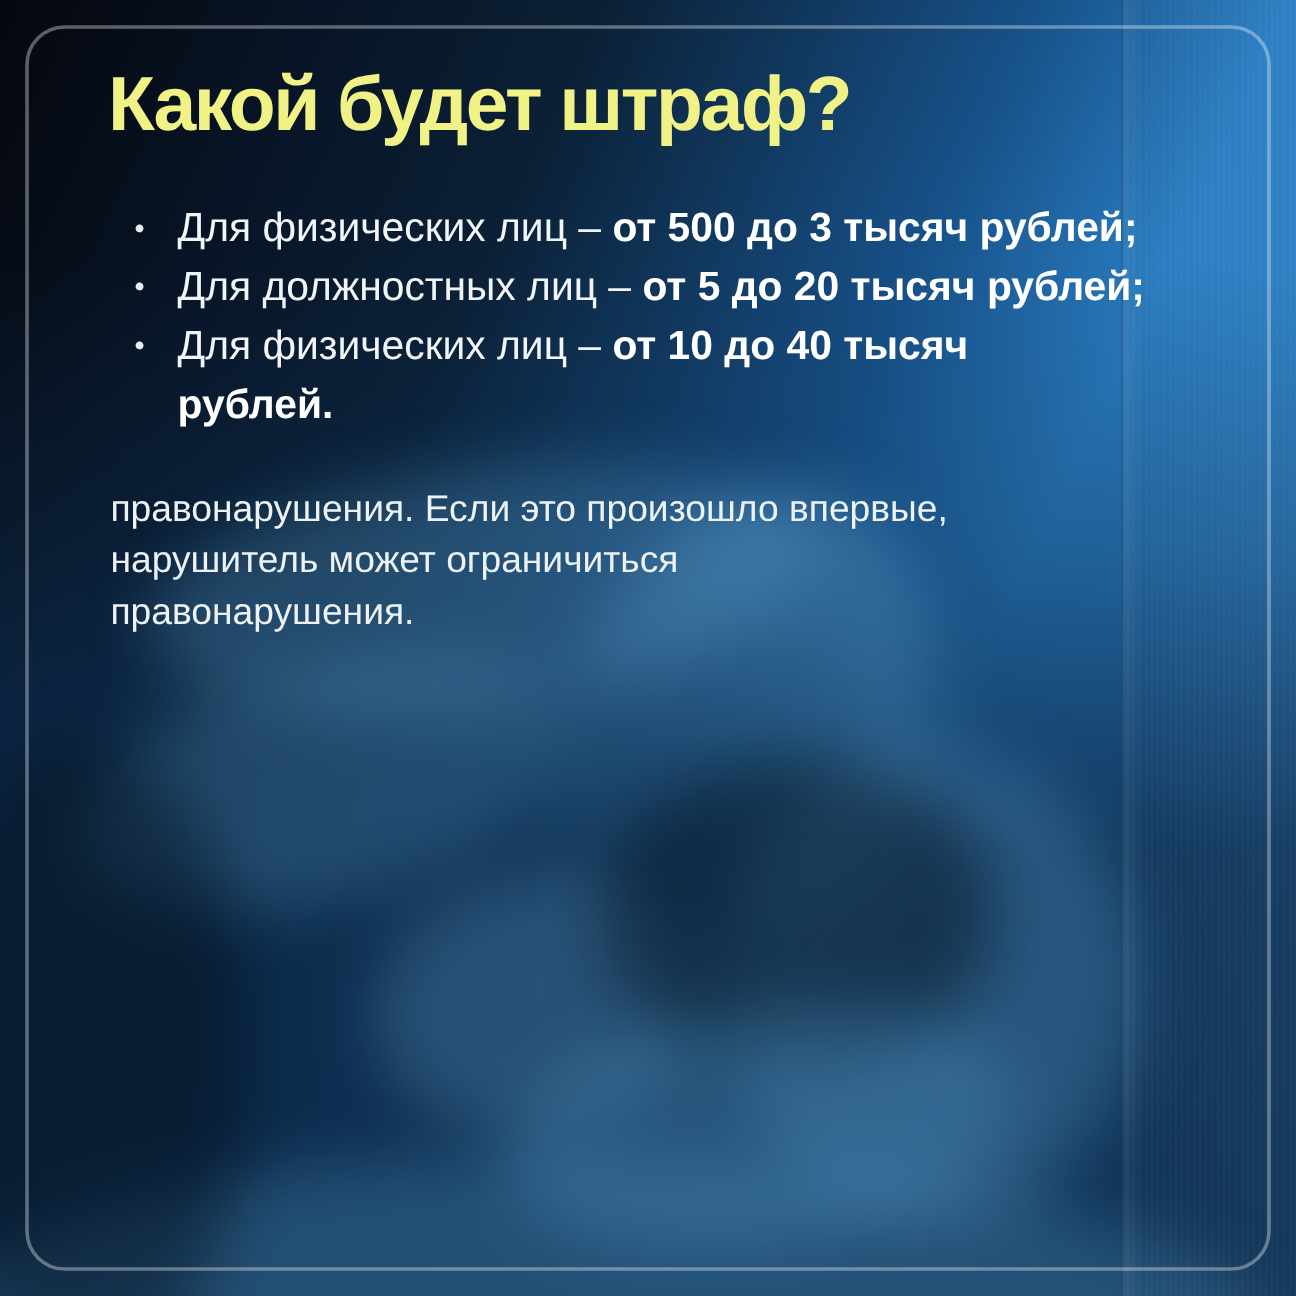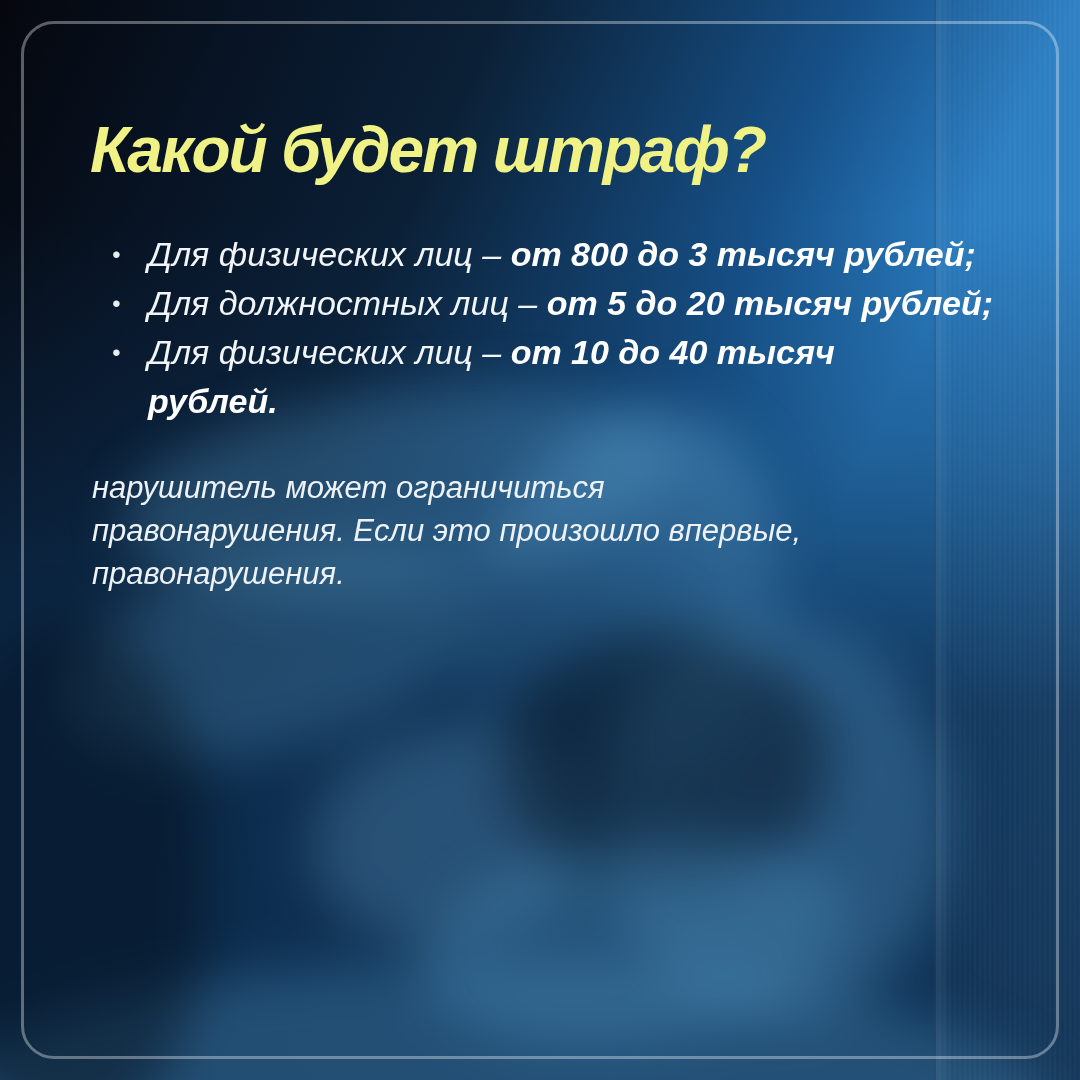--- a/index.html
+++ b/index.html
@@ -51,21 +51,21 @@
     opacity:.5;
   }
   
   .frame{
     position:absolute;left:21px;top:21px;right:21px;bottom:21px;z-index:6;
     border:3px solid var(--frame-stroke,rgba(255,255,255,.35));
     border-radius:33px;
     pointer-events:none;
   }
   
-  .content{position:absolute;inset:0;z-index:7;padding:112px 60px 0 90px;box-sizing:border-box;font-style:italic;}
+  .content{position:absolute;inset:0;z-index:7;padding:48px 60px 0 90px;box-sizing:border-box;}
   h1.title{
     margin:0;font-size:64px;line-height:76px;font-weight:800;letter-spacing:-2px;
     color:var(--accent-yellow,#F0F286);white-space:nowrap;
   }
   ul.fines{list-style:none;margin:42px 0 0 0;padding:0;}
   ul.fines li{
     display:flex;align-items:flex-start;white-space:nowrap;
     font-size:34px;line-height:49px;color:#f2f5f8;font-weight:400;
   }
   ul.fines .bullet{
@@ -101,32 +101,32 @@
   <div class="wall-texture"></div>
   <div class="frame"></div>
 
   <div class="content">
 
     <h1 class="title">Какой будет штраф?</h1>
 
     <ul class="fines">
       <li>
         <span class="bullet">•</span>
-        <span class="li-text"><span>Для физических лиц – </span><b>от 800 до 3 тысяч рублей;</b></span>
+        <span class="li-text"><span>Для физических лиц – </span><b>от 500 до 3 тысяч рублей;</b></span>
       </li>
       <li>
         <span class="bullet">•</span>
         <span class="li-text"><span>Для должностных лиц – </span><b>от 5 до 20 тысяч рублей;</b></span>
       </li>
       <li>
         <span class="bullet">•</span>
         <span class="li-text"><span>Для физических лиц – </span><b>от 10 до 40 тысяч</b><b class="b2">рублей.</b></span>
       </li>
     </ul>
 
     <p class="note">
+      <span class="pline">правонарушения. Если это произошло впервые,</span>
       <span class="pline">нарушитель может ограничиться</span>
-      <span class="pline">правонарушения. Если это произошло впервые,</span>
       <span class="pline">правонарушения.</span>
     </p>
 
   </div>
 </div>
 
 </body></html>

